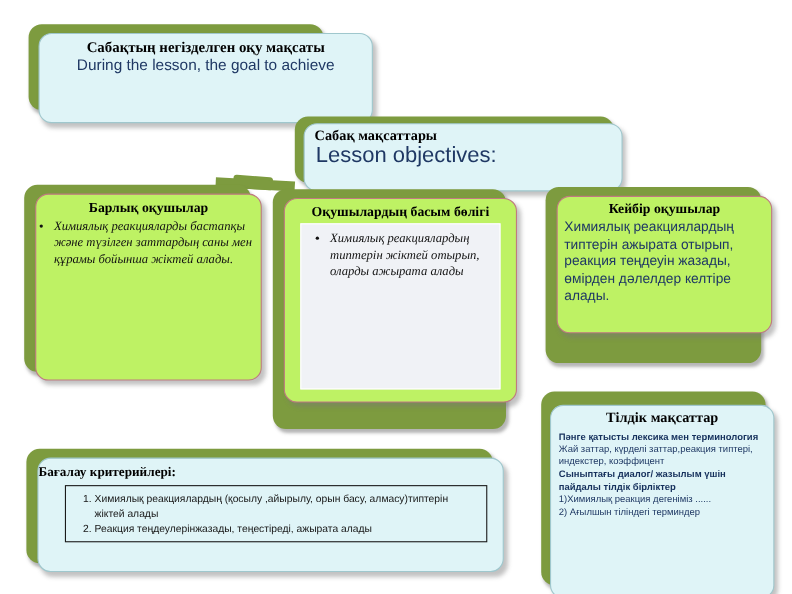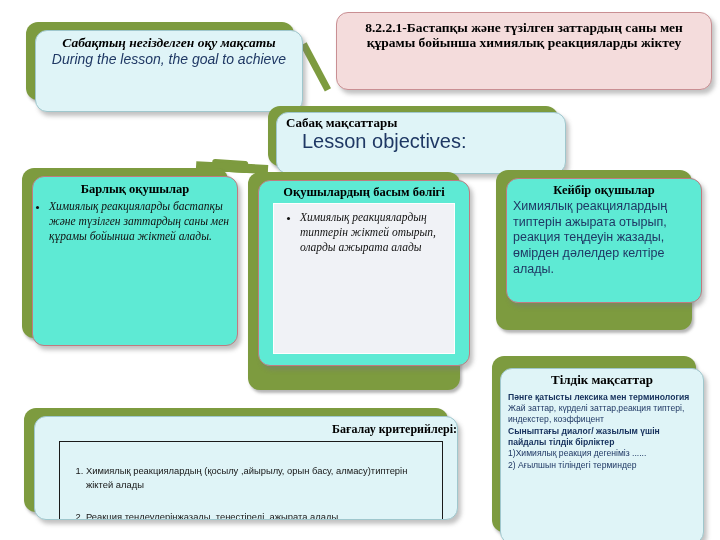--- a/index.html
+++ b/index.html
@@ -22,21 +22,21 @@
 
   .card{
     position:absolute;
     box-sizing:border-box;
     border-radius:12px;
     box-shadow:3px 4px 4px rgba(120,120,120,.45);
     overflow:hidden;
   }
   .card.blue{background:#dff4f7;border:1px solid #9fc7cd;}
   .card.pink{background:#f4dcdc;border:1px solid #c98f93;}
-  .card.pink2{background:#5eead4;border:1px solid #c07b80;}
+  .card.pink2{background:#bef264;border:1px solid #c07b80;}
 
   
   .hd-serif{
     font-family:"Liberation Serif", serif;
     font-weight:bold;
     color:#000000;
     text-align:center;
     line-height:1.12;
   }
   .body-sans-blue{
@@ -58,33 +58,33 @@
   }
 
   
   .conn{position:absolute;background:#7d9b3f;}
   .conn.slanted{transform-origin:0 0;}
 
   
 
   
   #plate-a{left:26px;top:22px;width:268px;height:78px;}
-  #card-a{left:35px;top:30px;width:268px;height:82px;font-style:italic;}
+  #card-a{left:35px;top:30px;width:304px;height:82px;}
   #card-a .hd-serif{font-size:13.5px;margin-top:4px;}
   #card-a .body-sans-blue{font-size:14px;margin-top:1px;text-align:center;}
 
   
   #card-b{left:336px;top:12px;width:376px;height:78px;}
   #card-b .hd-serif{font-size:13.5px;margin-top:7px;padding:0 10px;}
 
   
   #plate-c{left:268px;top:106px;width:290px;height:60px;}
   #card-c{left:276px;top:112px;width:290px;height:62px;}
   #card-c .lbl-kz{font-size:13px;text-align:left;padding-left:9px;margin-top:3px;}
-  #card-c .lbl-en{font-size:20px;text-align:left;padding-left:25px;margin-top:-1px;}
+  #card-c .lbl-en{font-size:20px;text-align:left;padding-left:10px;margin-top:-1px;}
 
   
   #plate-d{left:22px;top:168px;width:206px;height:170px;}
   #card-d{left:32px;top:176px;width:206px;height:170px;}
   #card-d .hd-serif{font-size:12.5px;margin:5px 0 3px 0;}
   #card-d ul{margin:0;padding-left:16px;}
   #card-d li{font-size:11.5px;}
 
   
   #plate-e{left:248px;top:172px;width:212px;height:218px;}
@@ -106,26 +106,26 @@
   
   #plate-g{left:492px;top:356px;width:204px;height:176px;}
   #card-g{left:500px;top:368px;width:204px;height:176px;}
   #card-g .hd-serif{font-size:13px;margin:4px 0 4px 0;}
   #card-g .lang{font-family:"Liberation Sans", sans-serif;color:#1f3864;font-size:8.6px;line-height:1.32;padding:0 7px;text-align:left;}
   #card-g .lang b{color:#15305c;}
 
   
   #plate-h{left:24px;top:408px;width:424px;height:104px;}
   #card-h{left:34px;top:416px;width:424px;height:104px;}
-  #card-h .hd-serif{font-size:12px;text-align:right;padding-left:11px;margin-top:6px;}
+  #card-h .hd-serif{font-size:12px;text-align:left;margin-top:6px;}
   #card-h .crit-box{
     border:1px solid #1a1a1a;margin:5px 14px 0 24px;padding:4px 6px 5px 6px;
   }
   #card-h ol{margin:0;padding-left:20px;}
-  #card-h li{font-family:"Liberation Sans", sans-serif;font-size:9.4px;color:#161616;line-height:1.45;margin-top:18px;}
+  #card-h li{font-family:"Liberation Sans", sans-serif;font-size:9.4px;color:#161616;line-height:1.45;}
 
   
   #conn-ab{left:300px;top:44px;width:7px;height:52px;transform:rotate(-28deg);transform-origin:50% 0;}
   #conn-c-left{left:196px;top:165px;width:72px;height:9px;transform:rotate(3deg);transform-origin:100% 50%;}
   #conn-c-mid{left:352px;top:168px;width:8px;height:16px;}
   #conn-c-right{left:468px;top:164px;width:60px;height:9px;transform:rotate(-4deg);transform-origin:0 50%;}
   #conn-stub-left{left:212px;top:160px;width:36px;height:12px;border-radius:3px;transform:rotate(4deg);}
   #conn-stub-right{left:462px;top:158px;width:44px;height:12px;border-radius:3px;transform:rotate(-5deg);}
 </style>
 </head>
@@ -139,23 +139,20 @@
   <div class="conn" id="conn-c-mid"></div>
   <div class="conn" id="conn-c-right"></div>
   <div class="conn" id="conn-stub-right"></div>
 
   <div class="plate" id="plate-a"></div>
   <div class="card blue" id="card-a">
     <div class="hd-serif">Сабақтың негізделген оқу мақсаты</div>
     <div class="body-sans-blue">During the lesson, the goal to achieve</div>
   </div>
 
-  <div class="card pink" id="card-b">
-    <div class="hd-serif">8.2.2.1-Бастапқы және түзілген заттардың саны мен құрамы бойынша химиялық реакцияларды жіктеу</div>
-  </div>
 
   <div class="plate" id="plate-c"></div>
   <div class="card blue" id="card-c">
     <div class="hd-serif lbl-kz">Сабақ мақсаттары</div>
     <div class="body-sans-blue lbl-en">Lesson objectives:</div>
   </div>
 
   <div class="plate" id="plate-d"></div>
   <div class="card pink2" id="card-d">
     <div class="hd-serif">Барлық оқушылар</div>

